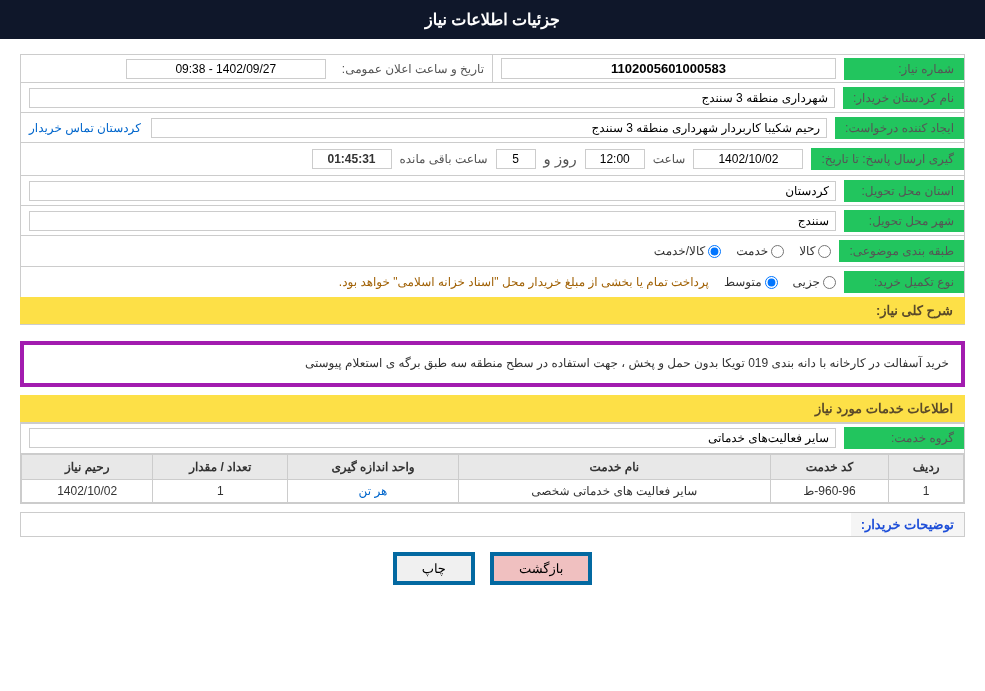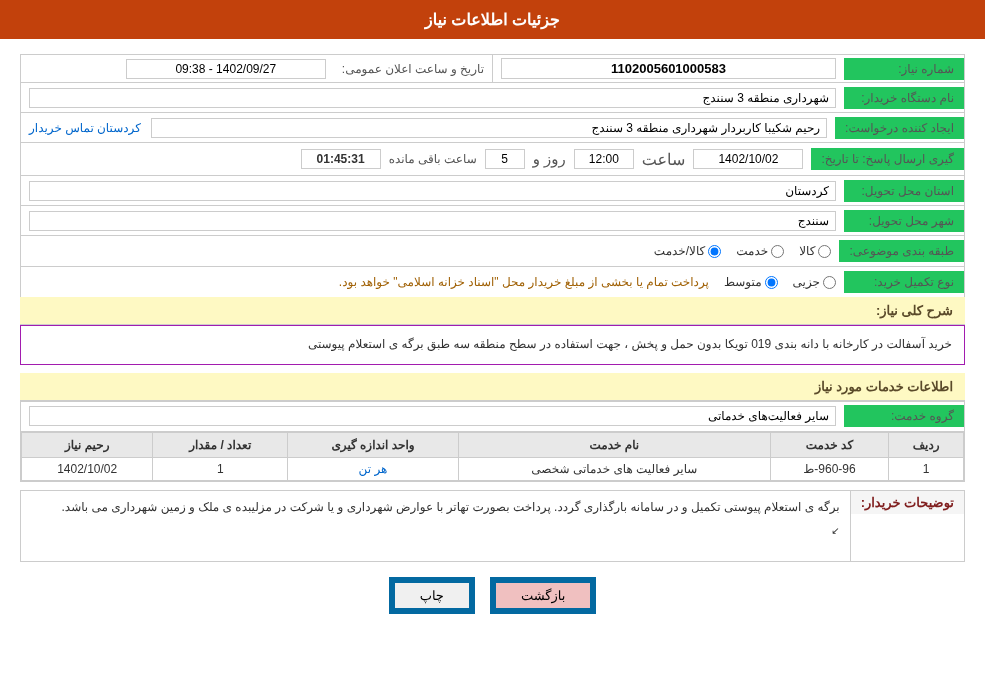--- a/index.html
+++ b/index.html
@@ -10,21 +10,21 @@
       direction: rtl;
       color: #333;
     }
     .page-wrapper {
       width: 985px;
       min-height: 691px;
       background: #fff;
       margin: 0 auto;
     }
     .header-bar {
-      background: #c2410c;
+      background: #0f172a;
       color: #fff;
       text-align: center;
       padding: 10px 0;
       font-size: 16px;
       font-weight: bold;
     }
     .content {
       padding: 15px 20px;
     }
     .form-row {
@@ -72,21 +72,21 @@
       gap: 15px;
       align-items: center;
       font-size: 12px;
     }
     .radio-item {
       display: flex;
       align-items: center;
       gap: 3px;
     }
     .section-title {
-      background: #fef9c3;
+      background: #fde047;
       padding: 6px 12px;
       font-weight: bold;
       font-size: 13px;
       color: #5a4a2a;
       border-bottom: 1px solid #ccc;
     }
     .description-box {
       border: 1px solid #ccc;
       padding: 8px 12px;
       margin: 8px 0;
@@ -113,21 +113,21 @@
     table td {
       border: 1px solid #ccc;
       padding: 4px 8px;
       text-align: center;
     }
     .link-blue {
       color: #0066cc;
     }
     .buyer-notes-label {
       font-weight: bold;
-      color: #7f1d1d;
+      color: #1d4ed8;
       white-space: nowrap;
       padding: 4px 10px;
       min-width: 100px;
       background: #f5f5f5;
     }
     .buyer-row {
       display: flex;
       align-items: flex-start;
       border: 1px solid #ccc;
       margin: 8px 0;
@@ -142,21 +142,21 @@
     }
     .bottom-buttons {
       display: flex;
       justify-content: center;
       gap: 15px;
       margin-top: 15px;
       margin-bottom: 15px;
     }
     .btn {
       padding: 5px 25px;
-      border: 6px solid #0369a1;
+      border: 4px solid #0369a1;
       cursor: pointer;
       font-family: Tahoma, Arial, sans-serif;
       font-size: 13px;
     }
     .btn-print {
       background: #f0f0f0;
     }
     .btn-back {
       background: #f0c0c0;
     }
@@ -180,40 +180,40 @@
       </div>
       <div style="display:flex; align-items:center; flex:1;">
         <div style="padding:3px 8px; font-size:12px; color:#555; white-space:nowrap;">تاریخ و ساعت اعلان عمومی:</div>
         <div style="padding:3px 8px; flex:1;">
           <input class="input-field" value="1402/09/27 - 09:38" readonly="" style="width: 200px; text-align: center;">
         </div>
       </div>
     </div>
 
     <div class="form-row" style="border:1px solid #ccc; border-bottom:none;">
-      <div class="label-cell">نام دستگاه خریدار:</div>
+      <div class="label-cell">نام کردستان خریدار:</div>
       <div class="value-cell" style="flex:1;">
         <input class="input-field input-wide" value="شهرداری منطقه 3 سنندج" readonly="" style="width: 100%;">
       </div>
     </div>
 
     <div class="form-row" style="border:1px solid #ccc; border-bottom:none;">
       <div class="label-cell">ایجاد کننده درخواست:</div>
       <div class="value-cell" style="flex:1; display:flex; align-items:center; gap:10px;">
         <input class="input-field" value="رحیم شکیبا کاربردار شهرداری منطقه 3 سنندج" readonly="" style="flex: 1 1 0%;">
         <span class="link-text">کردستان تماس خریدار</span>
       </div>
     </div>
 
     <div class="form-row" style="border:1px solid #ccc; border-bottom:none; padding:3px 0;">
       <div class="label-cell">گیری ارسال پاسخ: تا تاریخ:</div>
       <div class="value-cell" style="flex:1;">
         <div style="display:flex; align-items:center; gap:8px;">
           <input class="input-field" value="1402/10/02" readonly="" style="width: 110px; text-align: center;">
-          <span style="font-size:16px; color:#555;">ساعت</span>
+          <span style="font-size:12px; color:#555;">ساعت</span>
           <input class="input-field" value="12:00" readonly="" style="width: 60px; text-align: center;">
           <span style="font-size:15px; color:#555;">روز و</span>
           <input class="input-field" value="5" readonly="" style="width: 40px; text-align: center;">
           <span style="font-size:12px; color:#555;">ساعت باقی مانده</span>
           <input class="input-field" value="01:45:31" readonly="" style="width: 80px; text-align: center; color: rgb(51, 51, 51); font-weight: bold;">
         </div>
       </div>
     </div>
 
     <div class="form-row" style="border:1px solid #ccc; border-bottom:none;">
@@ -264,21 +264,21 @@
               <span>متوسط</span>
             </div>
           </div>
           <span style="font-size:12px; color:#a16207;">پرداخت تمام یا بخشی از مبلغ خریدار محل "اسناد خزانه اسلامی" خواهد بود.</span>
         </div>
       </div>
     </div>
 
     <div class="section-title">شرح کلی نیاز:</div>
 
-    <div class="description-box" style="border:1px solid #a21caf; margin-top:0;text-align:right;">
+    <div class="description-box" style="border:4px solid #a21caf; margin-top:16px;text-align:right;">
       <span>خرید  آسفالت در کارخانه با دانه بندی 019 تویکا بدون حمل و پخش ، جهت استفاده در سطح منطقه سه طبق برگه ی استعلام پیوستی</span>
     </div>
 
     <div class="section-title" style="margin-top:0;">اطلاعات خدمات مورد نیاز</div>
 
     <div class="form-row" style="border:1px solid #ccc; border-bottom:none; margin-top:0;">
       <div class="label-cell">گروه خدمت:</div>
       <div class="value-cell" style="flex:1;">
         <input class="input-field" value="سایر فعالیت‌های خدماتی" readonly="" style="width: 100%;">
       </div>
@@ -304,24 +304,20 @@
             <td><span class="link-blue">هر تن</span></td>
             <td>1</td>
             <td>1402/10/02</td>
           </tr>
         </tbody>
       </table>
     </div>
 
     <div class="buyer-row" style="margin-top:8px;">
       <div class="buyer-notes-label">توضیحات خریدار:</div>
-      <div class="buyer-content">
-        <span>برگه ی استعلام پیوستی تکمیل و در سامانه بارگذاری گردد. پرداخت بصورت تهاتر با عوارض شهرداری و  یا  شرکت در مزلیبده ی ملک و زمین شهرداری می باشد.</span>
-        <div style="margin-top:4px; color:#333; font-size:10px;">↙</div>
-      </div>
     </div>
 
     <div class="bottom-buttons">
       <button class="btn btn-back">بازگشت</button>
       <button class="btn btn-print">چاپ</button>
     </div>
   </div>
 </div>
 
 </body></html>

